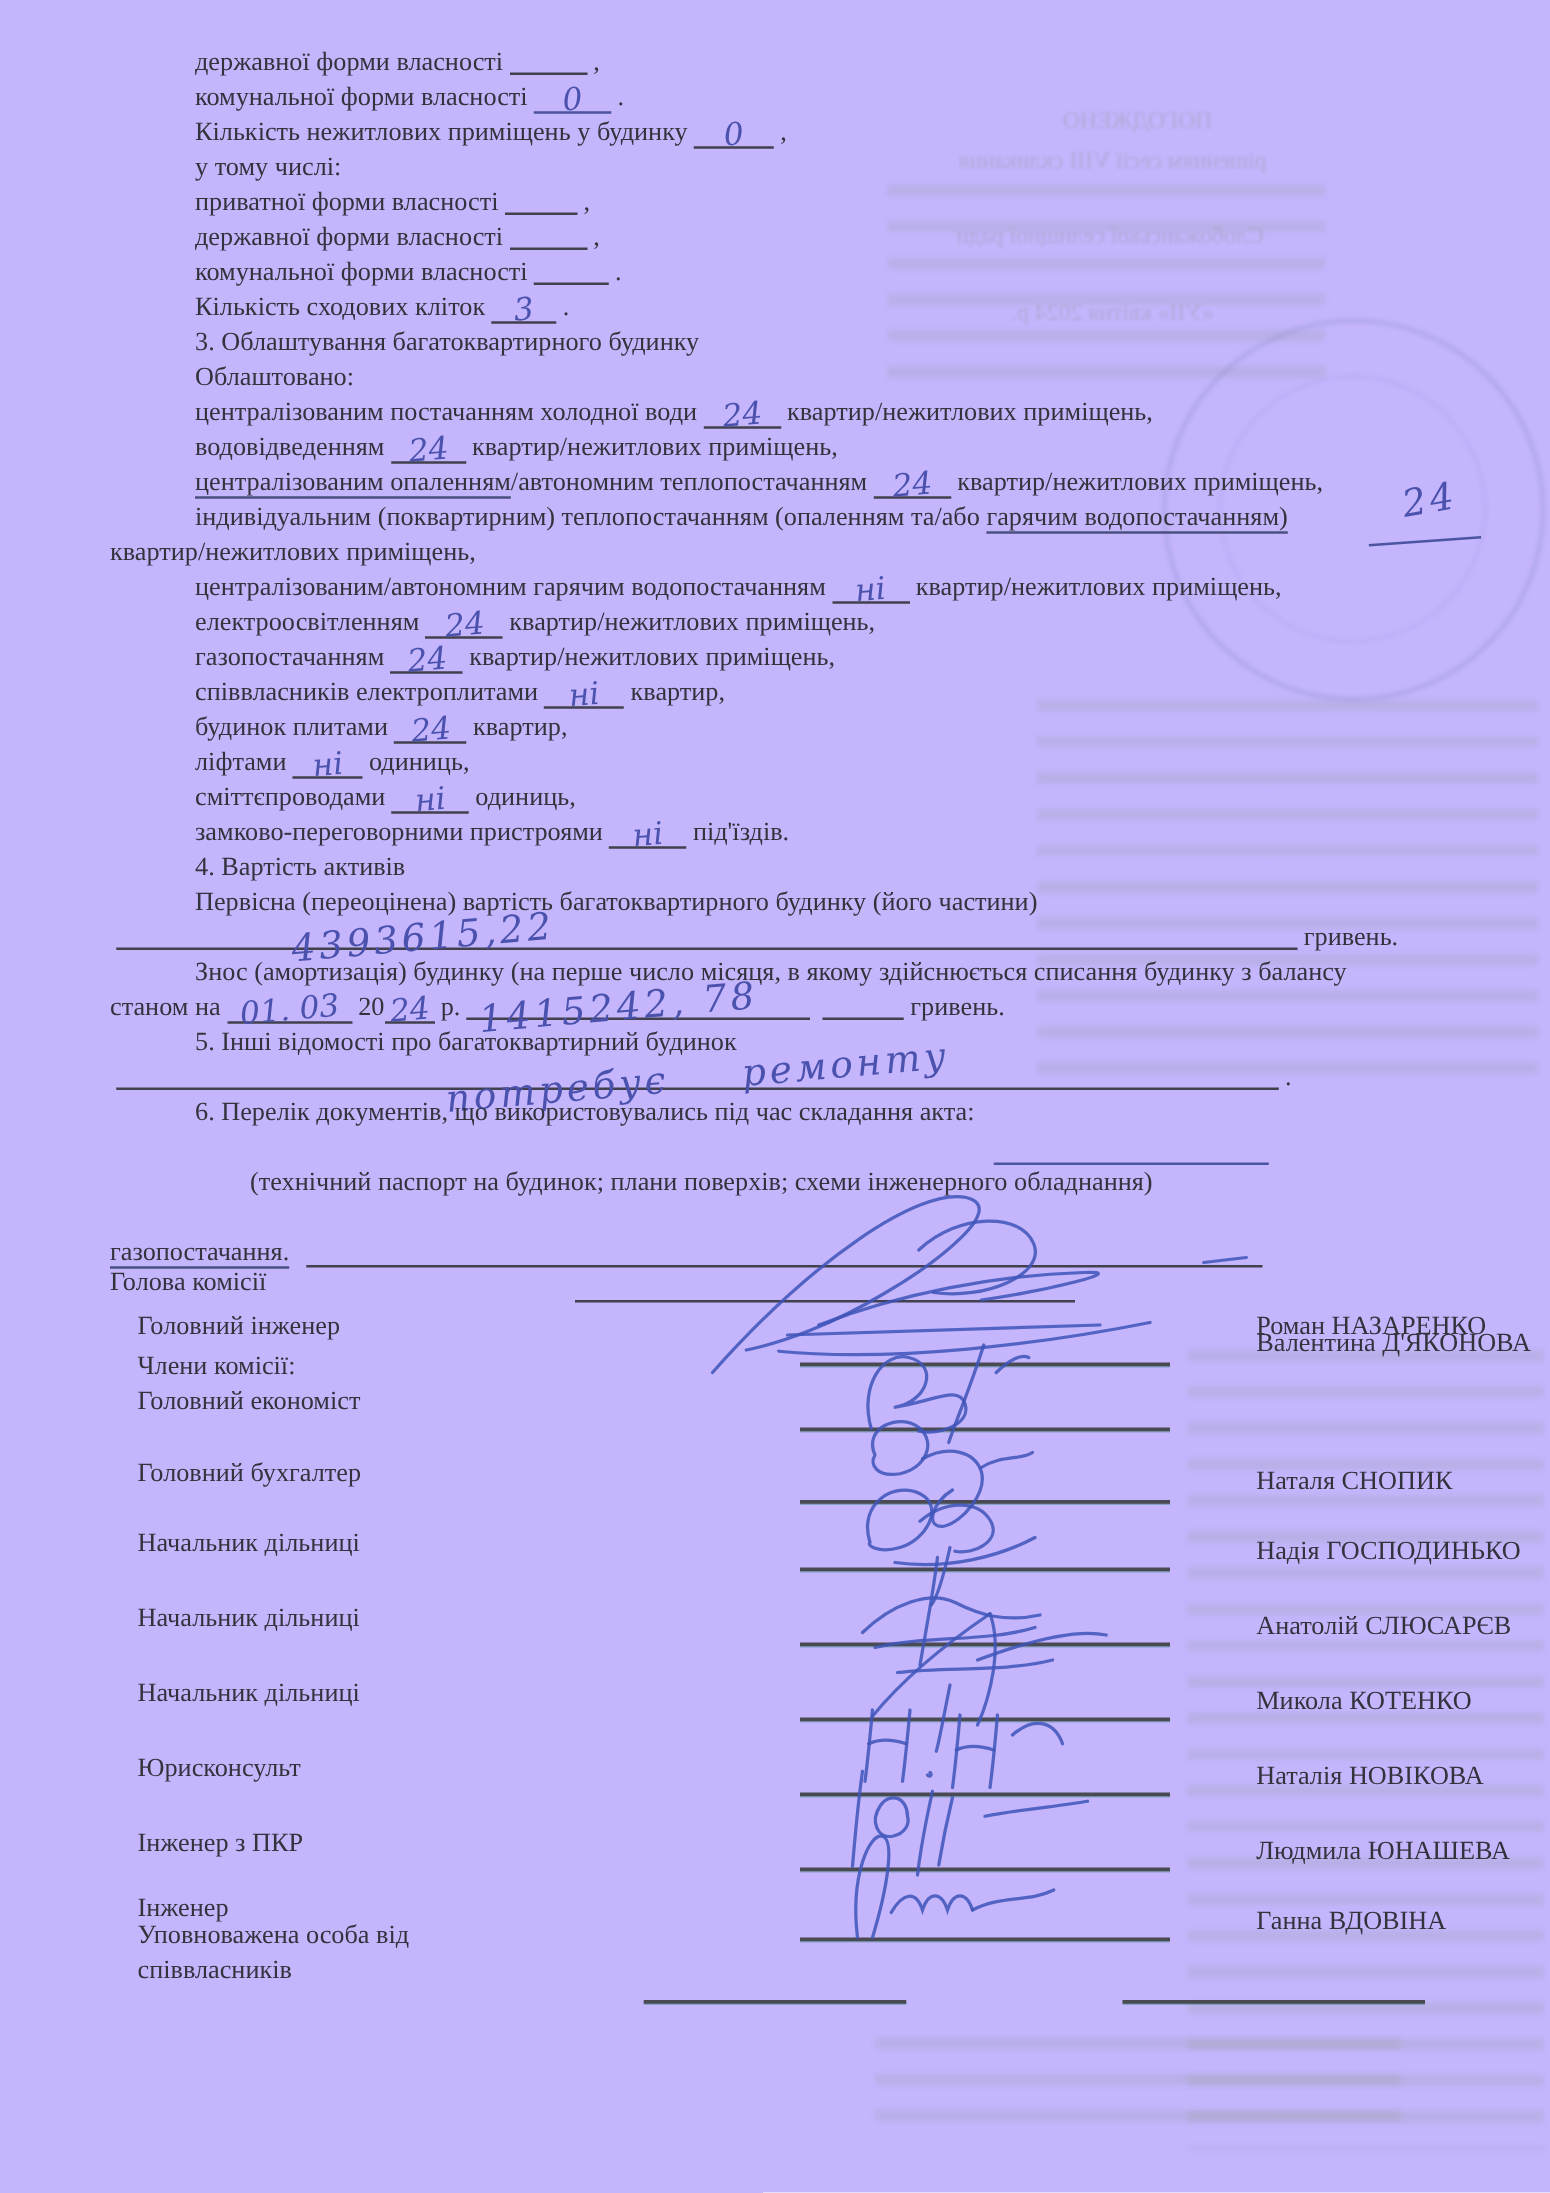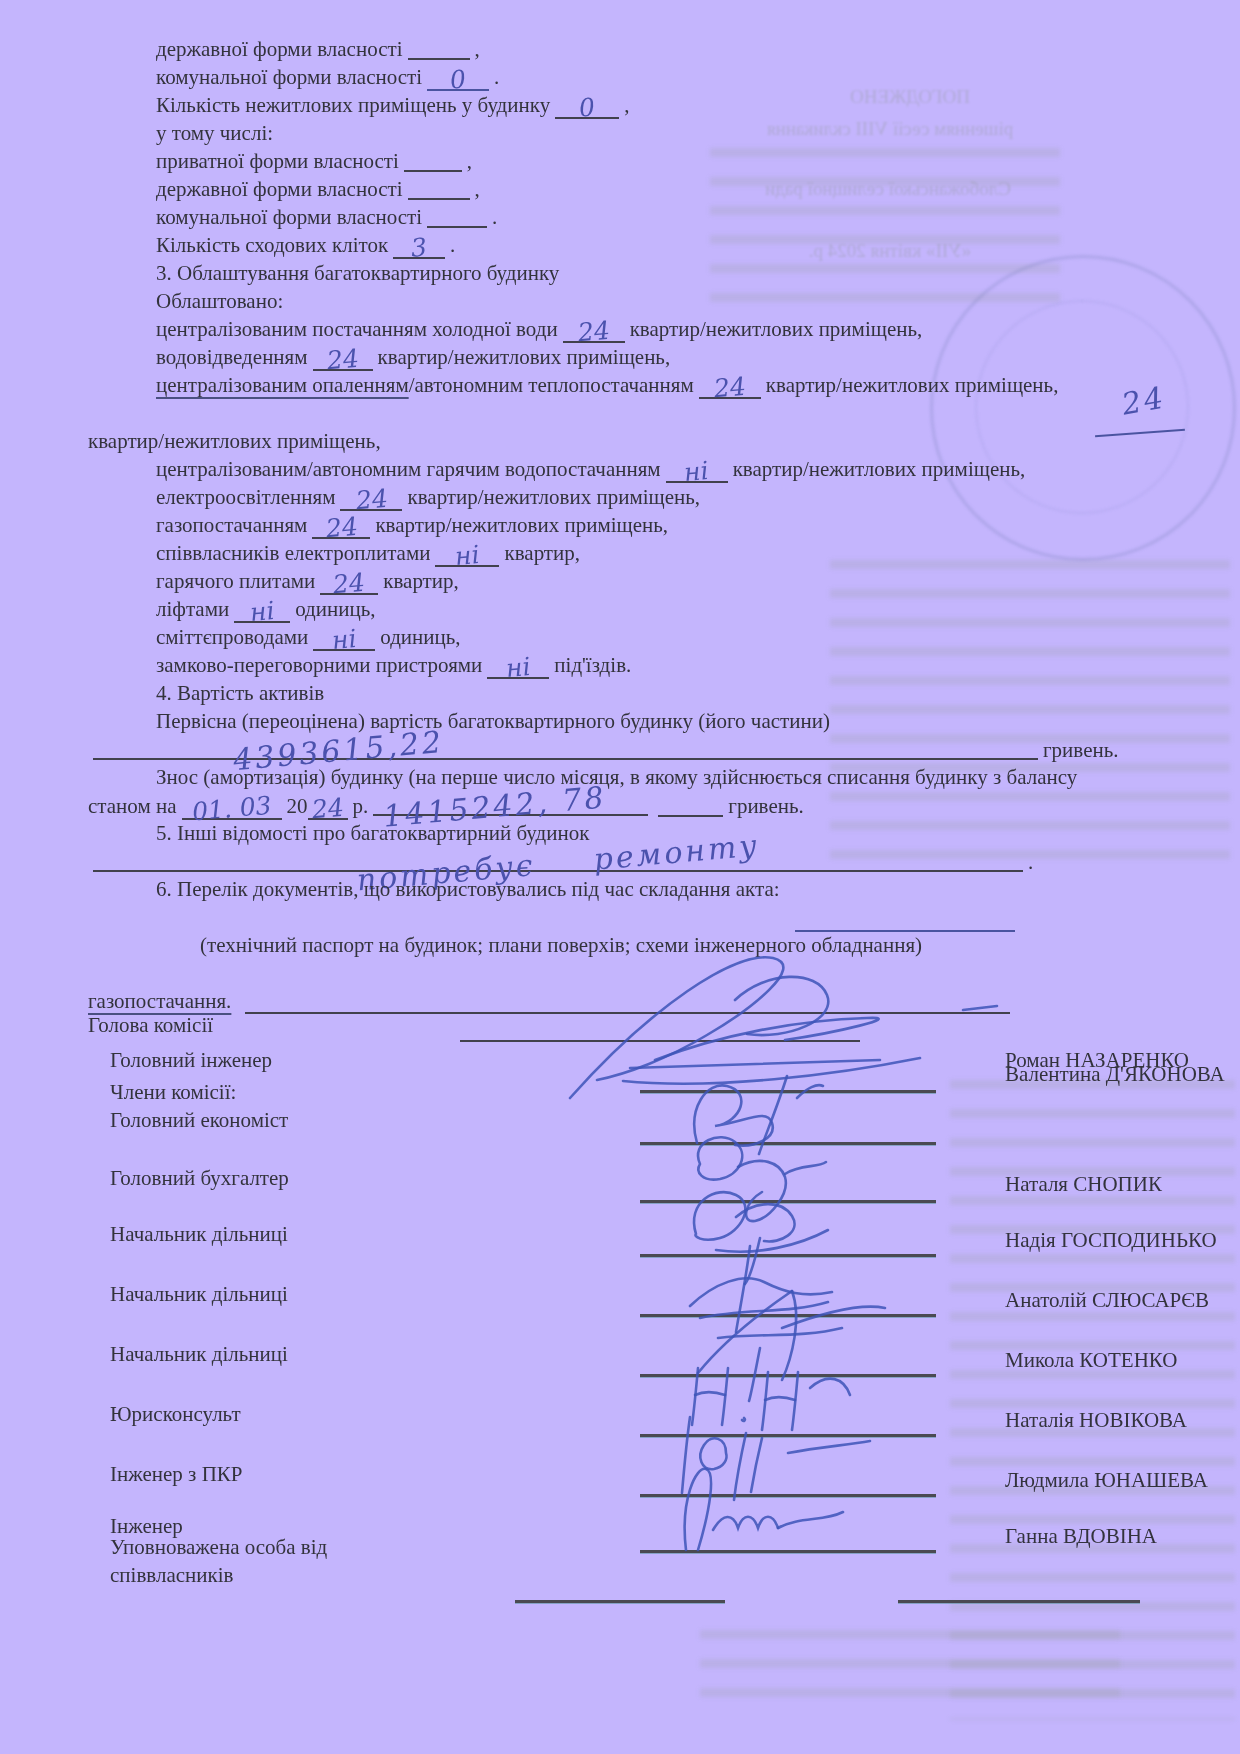--- a/index.html
+++ b/index.html
@@ -78,37 +78,41 @@
   <div class="ln ind" style="top:288px"><span>Облаштовано:</span></div>
   <div class="ln ind" style="top:316px">
     <span>централізованим постачанням холодної води</span><span class="blank" style="width:62px"><span class="hand">24</span></span><span>квартир/нежитлових приміщень,</span>
   </div>
   <div class="ln ind" style="top:344px">
     <span>водовідведенням</span><span class="blank" style="width:60px"><span class="hand">24</span></span><span>квартир/нежитлових приміщень,</span>
   </div>
   <div class="ln ind" style="top:372px">
     <span class="u">централізованим опаленням</span><span>/автономним теплопостачанням</span><span class="blank" style="width:62px"><span class="hand">24</span></span><span>квартир/нежитлових приміщень,</span>
   </div>
+  <div class="ln ind" style="top:400px">
+    <span>індивідуальним (поквартирним) теплопостачанням (опаленням та/або</span>
+    <span class="u">гарячим водопостачанням)</span>
+  </div>
   <span class="hand big" style="position:absolute; left:1122px; top:386px; transform:rotate(-10deg);">24</span>
   <div class="rule blue" style="left:1095px; top:432px; width:90px; transform:rotate(-4deg);"></div>
   <div class="ln" style="top:428px"><span>квартир/нежитлових приміщень,</span></div>
   <div class="ln ind" style="top:456px">
     <span>централізованим/автономним гарячим водопостачанням</span><span class="blank" style="width:62px"><span class="hand">ні</span></span><span>квартир/нежитлових приміщень,</span>
   </div>
   <div class="ln ind" style="top:484px">
     <span>електроосвітленням</span><span class="blank" style="width:62px"><span class="hand">24</span></span><span>квартир/нежитлових приміщень,</span>
   </div>
   <div class="ln ind" style="top:512px">
     <span>газопостачанням</span><span class="blank" style="width:58px"><span class="hand">24</span></span><span>квартир/нежитлових приміщень,</span>
   </div>
   <div class="ln ind" style="top:540px">
     <span>співвласників електроплитами</span><span class="blank" style="width:64px"><span class="hand">ні</span></span><span>квартир,</span>
   </div>
   <div class="ln ind" style="top:568px">
-    <span>гарячого плитами</span><span class="blank" style="width:58px"><span class="hand">24</span></span><span>квартир,</span>
+    <span>будинок плитами</span><span class="blank" style="width:58px"><span class="hand">24</span></span><span>квартир,</span>
   </div>
   <div class="ln ind" style="top:596px">
     <span>ліфтами</span><span class="blank" style="width:56px"><span class="hand">ні</span></span><span>одиниць,</span>
   </div>
   <div class="ln ind" style="top:624px">
     <span>сміттєпроводами</span><span class="blank" style="width:62px"><span class="hand">ні</span></span><span>одиниць,</span>
   </div>
   <div class="ln ind" style="top:652px">
     <span>замково-переговорними пристроями</span><span class="blank" style="width:62px"><span class="hand">ні</span></span><span>під'їздів.</span>
   </div>

